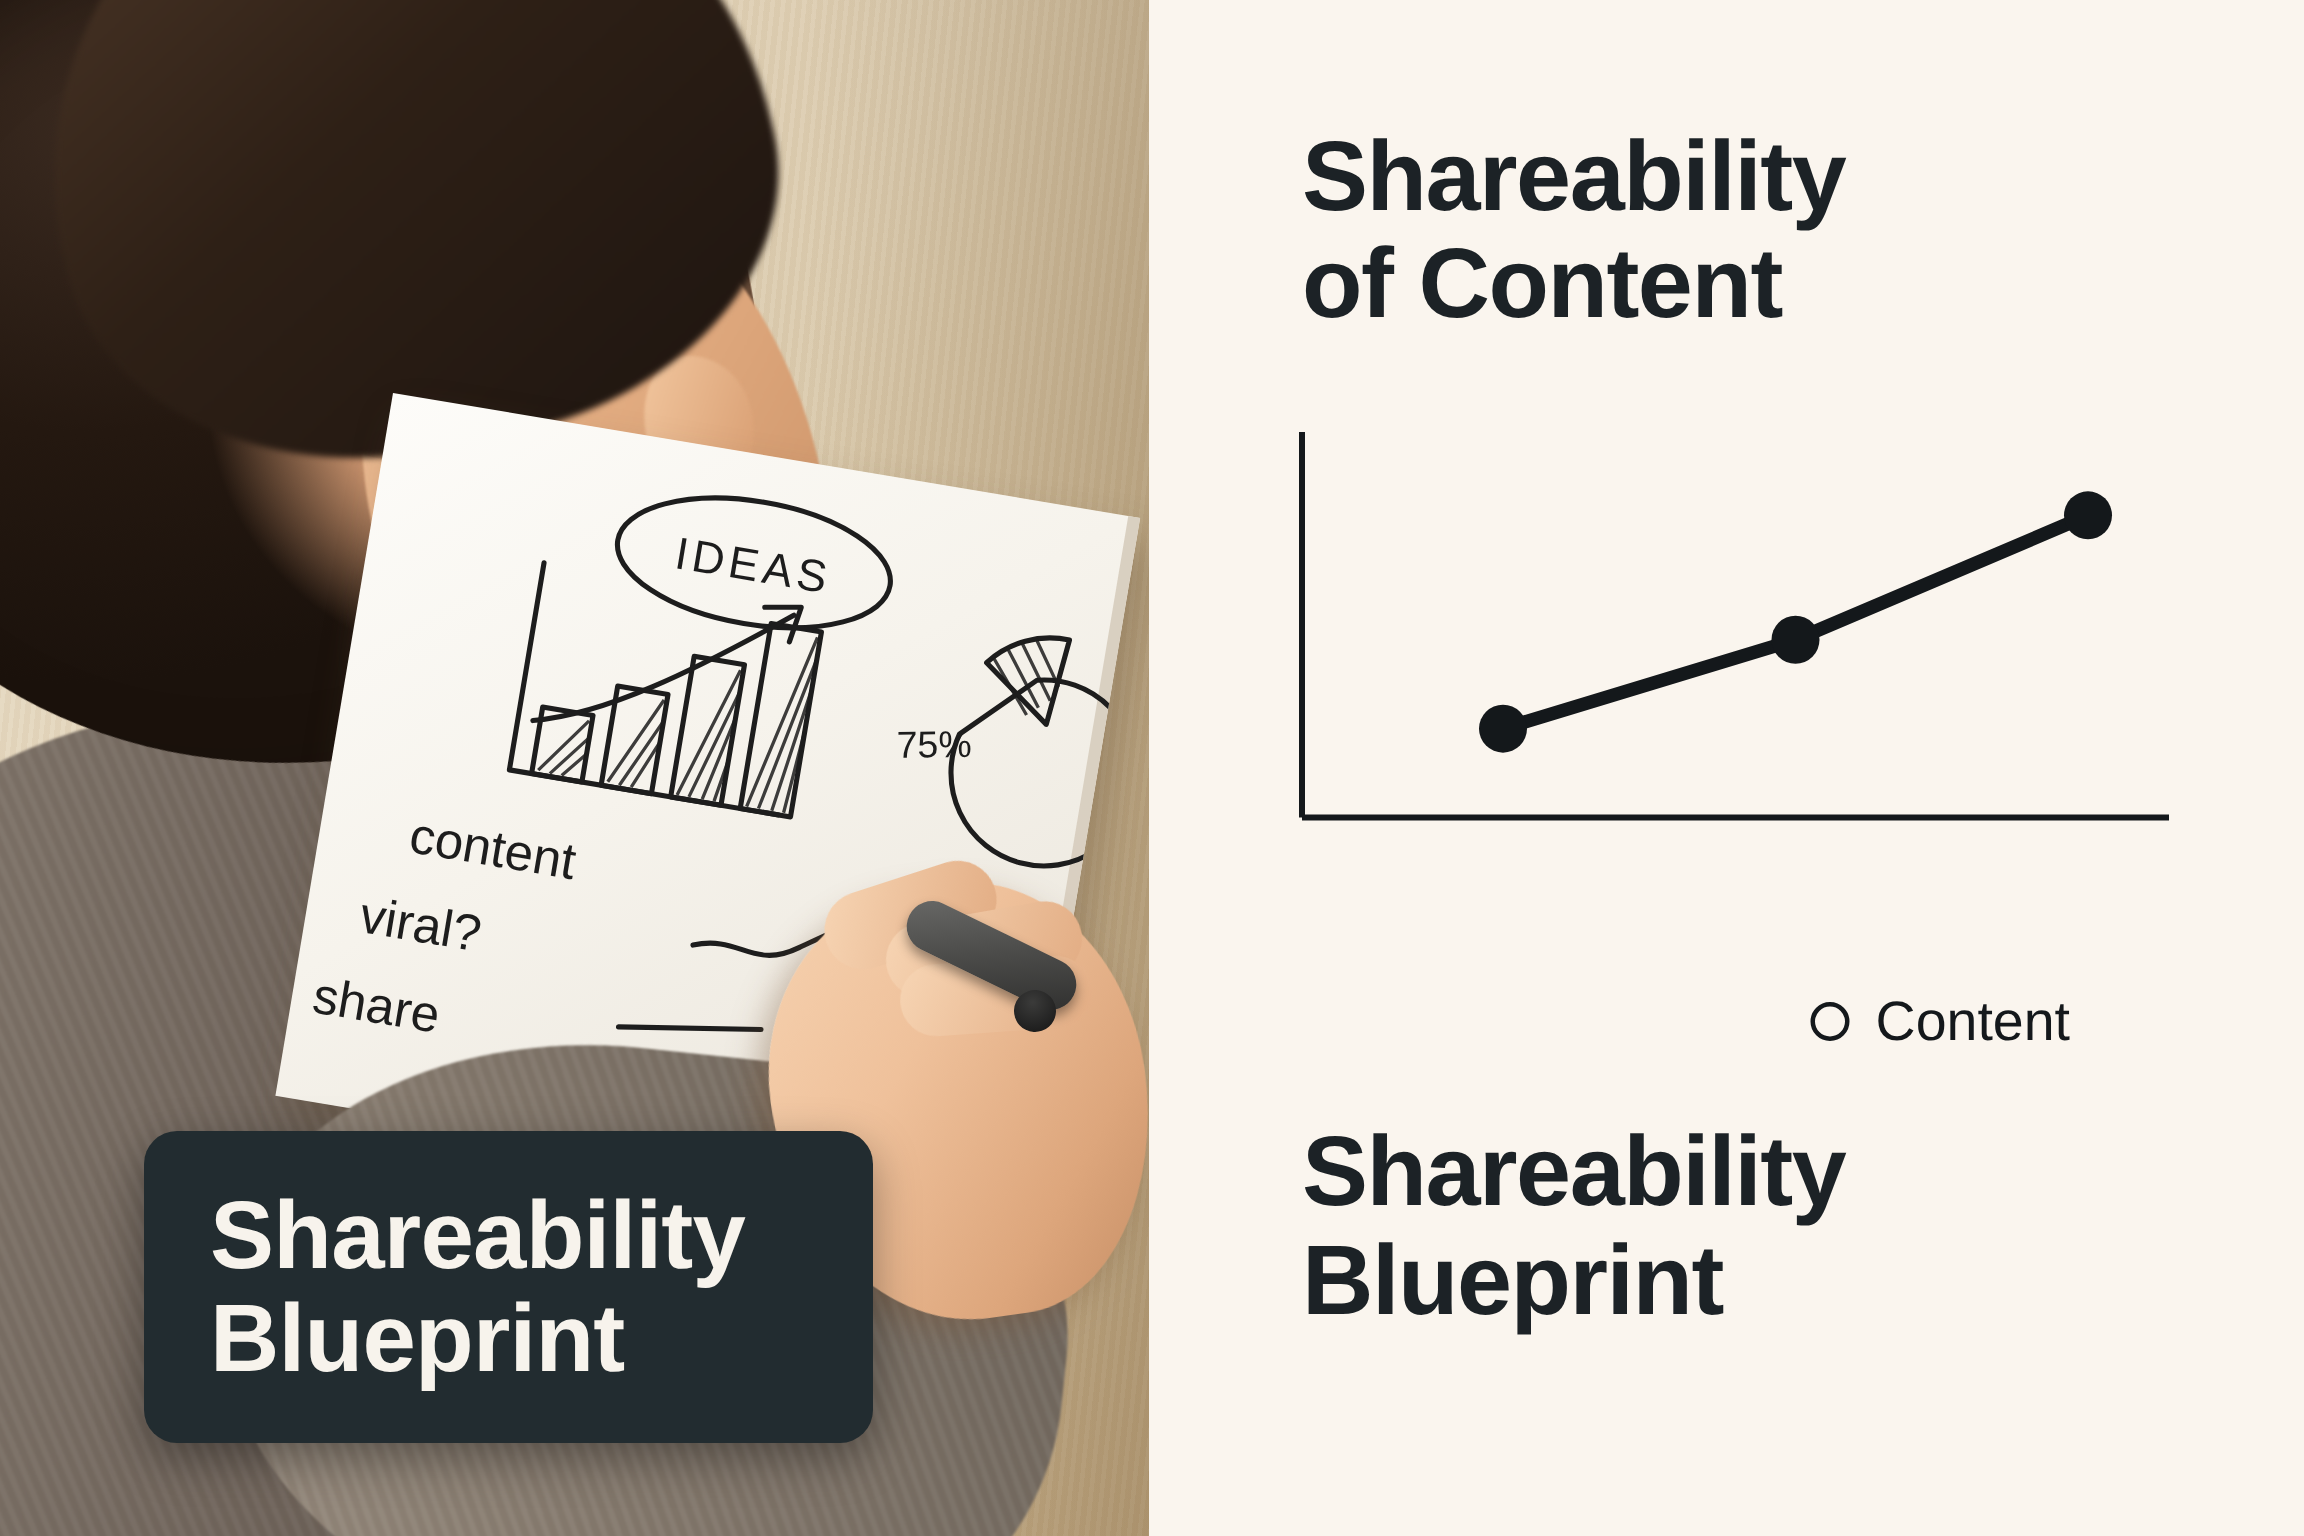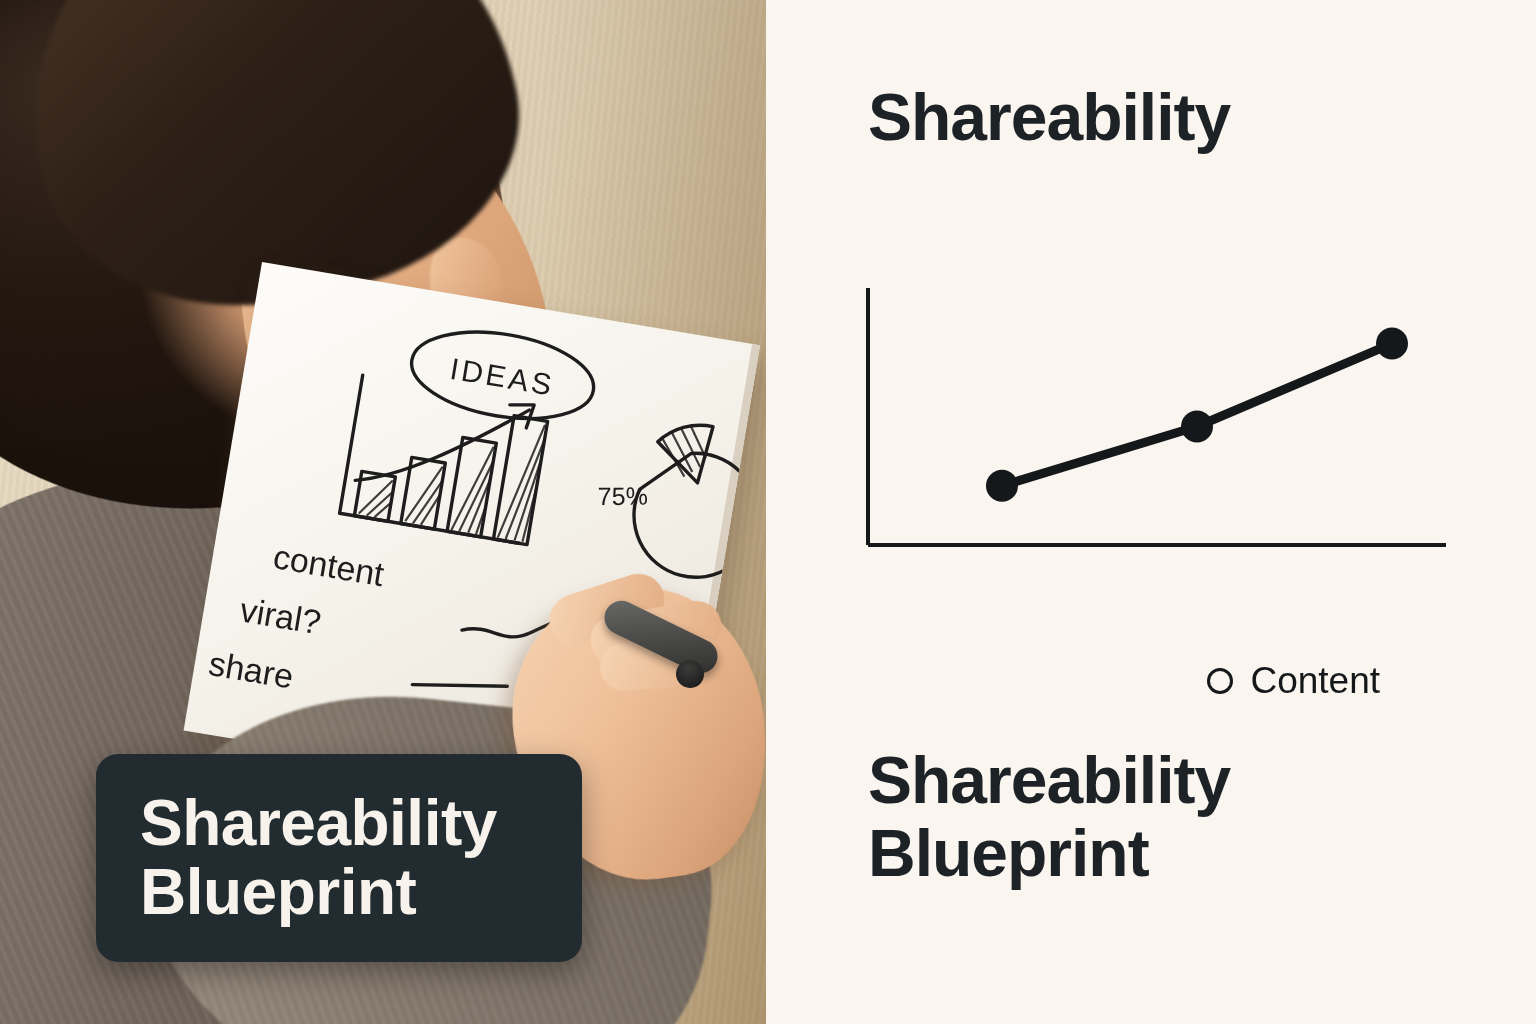--- a/index.html
+++ b/index.html
@@ -190,20 +190,21 @@
     <div class="badge">
       <div class="badge-line">Shareability</div>
       <div class="badge-line">Blueprint</div>
     </div>
   </div>
 
   <div class="panel">
 
     <div class="chart-title">
       <span>Shareability</span>
+      <span>of Content</span>
     </div>
 
     <svg class="plot" viewBox="0 0 592 268">
 
       <line x1="6" y1="2" x2="6" y2="259" stroke="#14181b" stroke-width="4"></line>
       <line x1="6" y1="259" x2="584" y2="259" stroke="#14181b" stroke-width="4"></line>
 
       <polyline id="series-line" fill="none" stroke="#14181b" stroke-width="9" stroke-linecap="round" stroke-linejoin="round" points="140,199.75 335,140.5 530,57.55000000000001"></polyline>
 
       <circle id="pt0" r="16" fill="#14181b" cx="140" cy="199.75"></circle>

